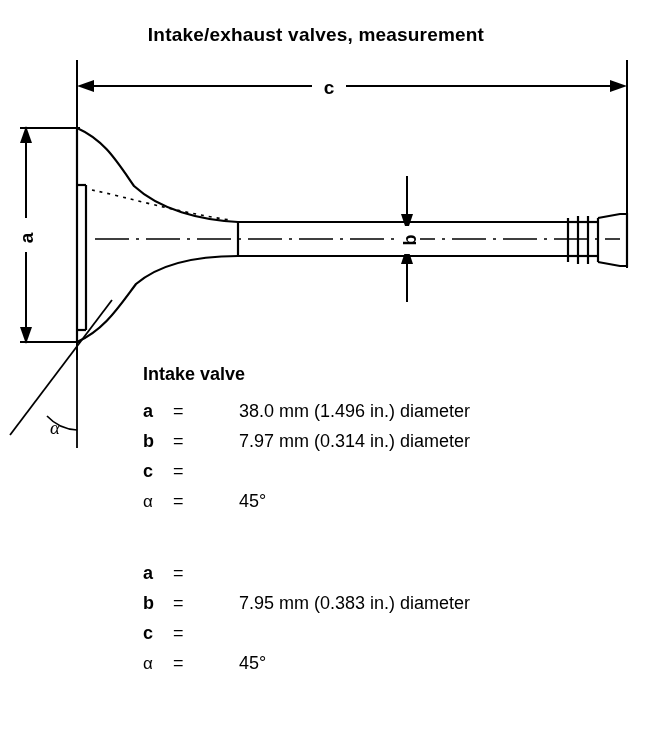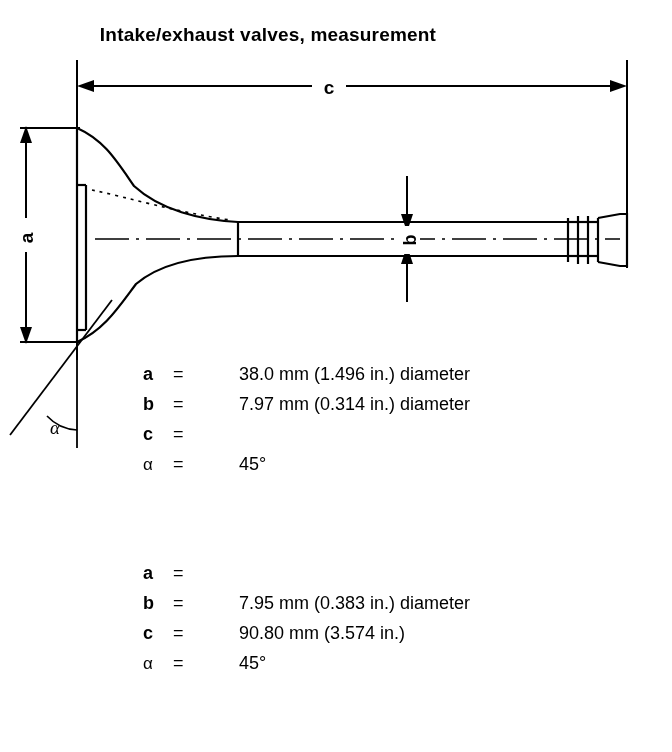--- a/index.html
+++ b/index.html
@@ -22,20 +22,21 @@
   }
   .title {
     position: absolute;
     top: 24px;
     left: 0;
     width: 536px;
     text-align: center;
     font-size: 19px;
     font-weight: bold;
     letter-spacing: 0.2px;
+    padding-left: 48px;
   }
   #figure {
     position: absolute;
     top: 0;
     left: 0;
     width: 672px;
     height: 752px;
     pointer-events: none;
   }
   .spec-block {
@@ -148,20 +149,21 @@
 
     <g>
       <line x1="10" y1="435" x2="112" y2="300" stroke="#000" stroke-width="1.8"></line>
       <line x1="77" y1="342" x2="77" y2="448" stroke="#000" stroke-width="1.8"></line>
       <path d="M 47 416 A 44 44 0 0 0 77 430" stroke="#000" stroke-width="1.6" fill="none"></path>
       <text x="50" y="434" font-family="Liberation Serif, serif" font-size="19" font-style="italic" fill="#000">α</text>
     </g>
   </svg>
 
   <div class="spec-block" id="intake-block">
+    <div class="spec-heading">Intake valve</div>
 
     <div class="spec-row">
       <span class="spec-sym">a</span>
       <span class="spec-eq">=</span>
       <span class="spec-val">38.0 mm (1.496 in.) diameter</span>
     </div>
     <div class="spec-row">
       <span class="spec-sym">b</span>
       <span class="spec-eq">=</span>
       <span class="spec-val">7.97 mm (0.314 in.) diameter</span>
@@ -184,21 +186,20 @@
       <span class="spec-eq">=</span>
     </div>
     <div class="spec-row">
       <span class="spec-sym">b</span>
       <span class="spec-eq">=</span>
       <span class="spec-val">7.95 mm (0.383 in.) diameter</span>
     </div>
     <div class="spec-row">
       <span class="spec-sym">c</span>
       <span class="spec-eq">=</span>
-      <span class="spec-val">90.80 mm (3.574 in.)</span>
     </div>
     <div class="spec-row">
       <span class="spec-sym greek">α</span>
       <span class="spec-eq">=</span>
       <span class="spec-val">45°</span>
     </div>
   </div>
 
 </div>
 

